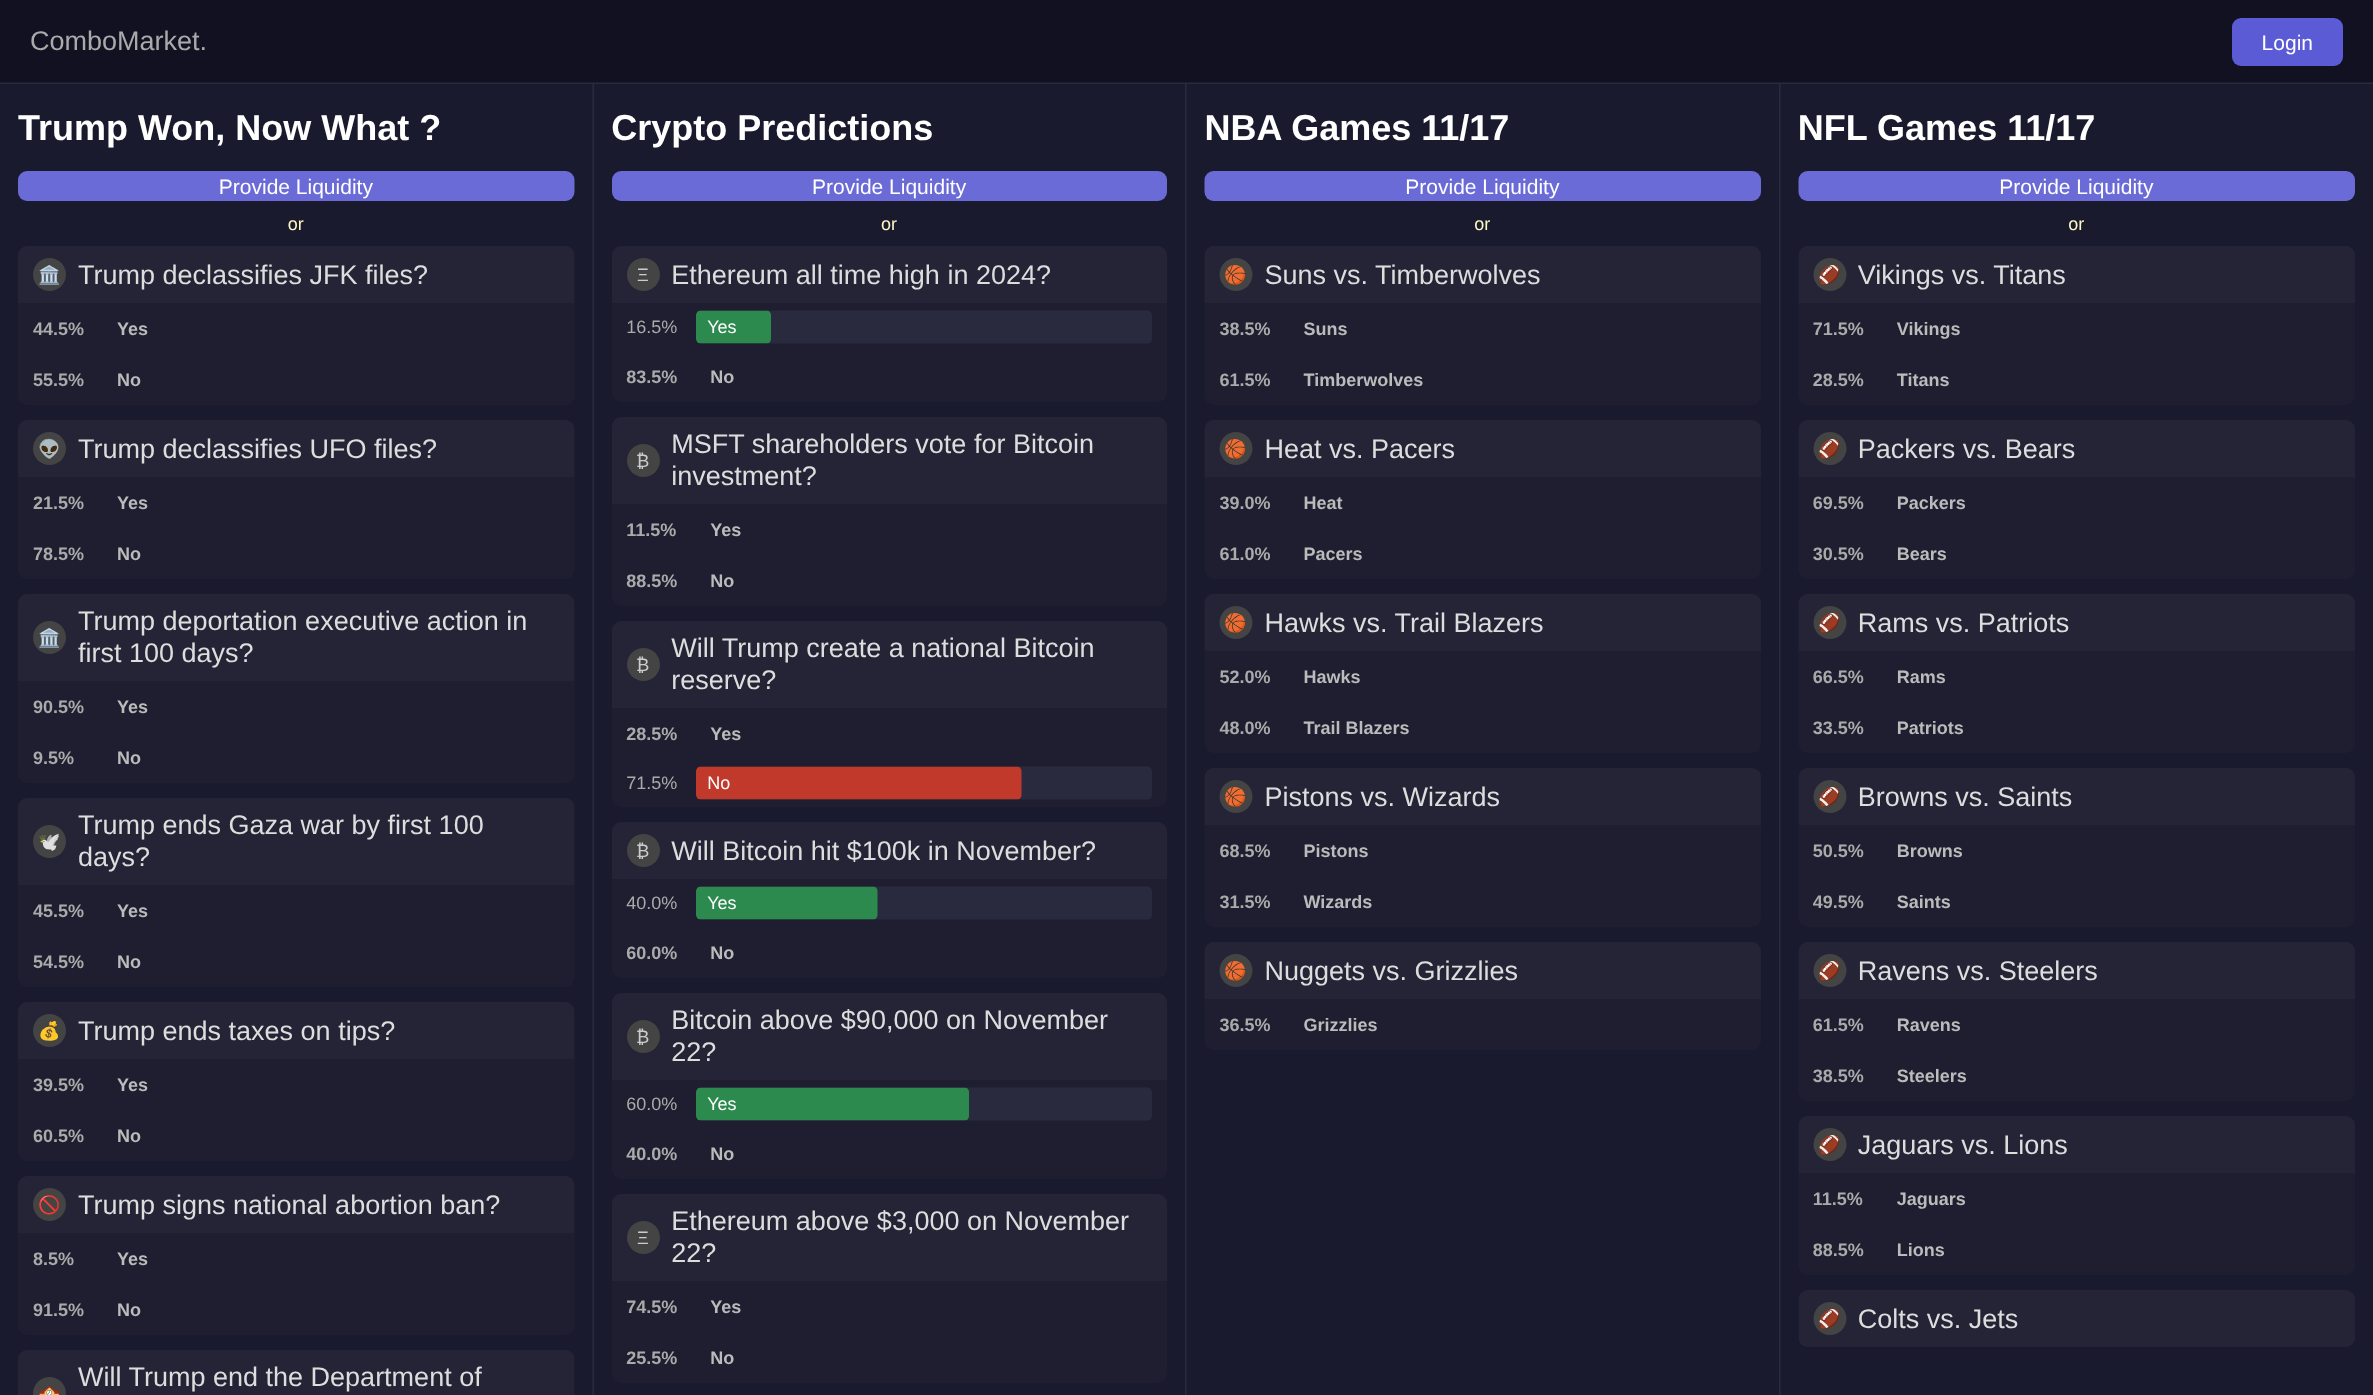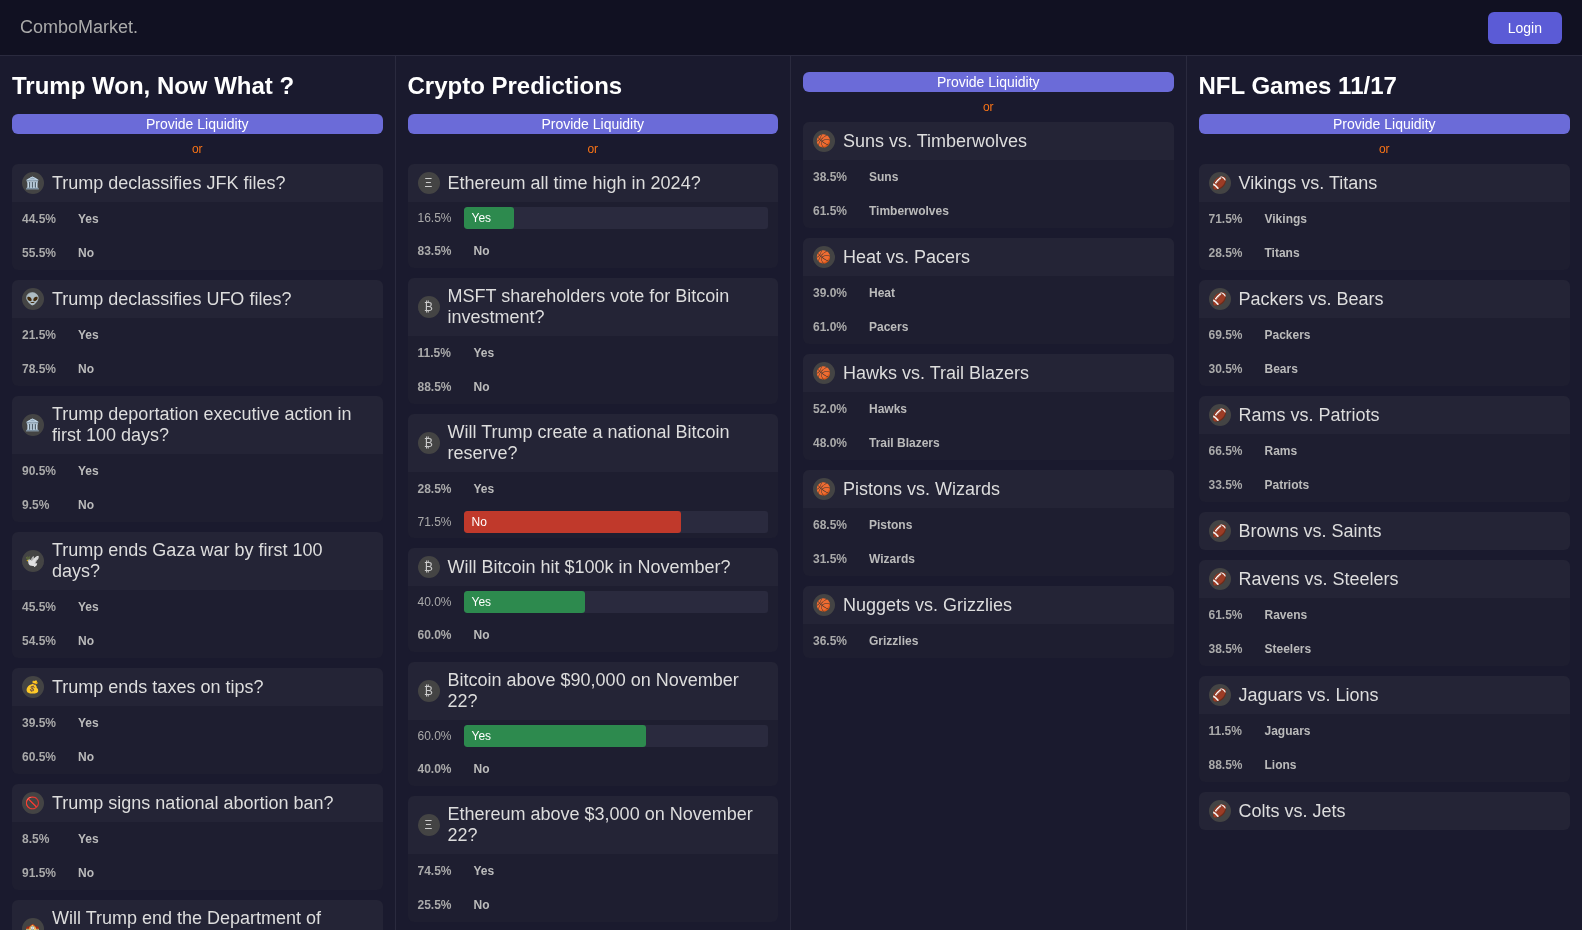--- a/index.html
+++ b/index.html
@@ -62,21 +62,21 @@
       border: none;
       padding: 2px;
       border-radius: 6px;
       cursor: pointer;
       font-size: 14px;
       text-align: center;
       margin-bottom: 8px;
     }
     .or-divider {
       text-align: center;
-      color: #f97316;
+      color: #fef9c3;
       margin: 8px 0;
       font-size: 12px;
     }
     .question-block {
       background: #1e1e30;
       border-radius: 6px;
       margin-bottom: 10px;
       overflow: hidden;
     }
     .question-header {
@@ -349,20 +349,21 @@
           <div class="option-pct">74.5%</div>
           <div class="option-label">Yes</div>
         </div>
         <div class="option-plain">
           <div class="option-pct">25.5%</div>
           <div class="option-label">No</div>
         </div>
       </div>
     </div>
     <div class="column">
+      <div class="column-title">NBA Games 11/17</div>
       <button class="provide-btn">Provide Liquidity</button>
       <div class="or-divider">or</div>
       <div class="question-block">
         <div class="question-header">
           <div class="question-icon">🏀</div>
           <div class="question-text">Suns vs. Timberwolves</div>
         </div>
         <div class="option-plain">
           <div class="option-pct">38.5%</div>
           <div class="option-label">Suns</div>
@@ -469,20 +470,28 @@
         <div class="option-plain">
           <div class="option-pct">33.5%</div>
           <div class="option-label">Patriots</div>
         </div>
       </div>
       <div class="question-block">
         <div class="question-header">
           <div class="question-icon">🏈</div>
           <div class="question-text">Browns vs. Saints</div>
         </div>
+        <div class="option-plain">
+          <div class="option-pct">50.5%</div>
+          <div class="option-label">Browns</div>
+        </div>
+        <div class="option-plain">
+          <div class="option-pct">49.5%</div>
+          <div class="option-label">Saints</div>
+        </div>
       </div>
       <div class="question-block">
         <div class="question-header">
           <div class="question-icon">🏈</div>
           <div class="question-text">Ravens vs. Steelers</div>
         </div>
         <div class="option-plain">
           <div class="option-pct">61.5%</div>
           <div class="option-label">Ravens</div>
         </div>

